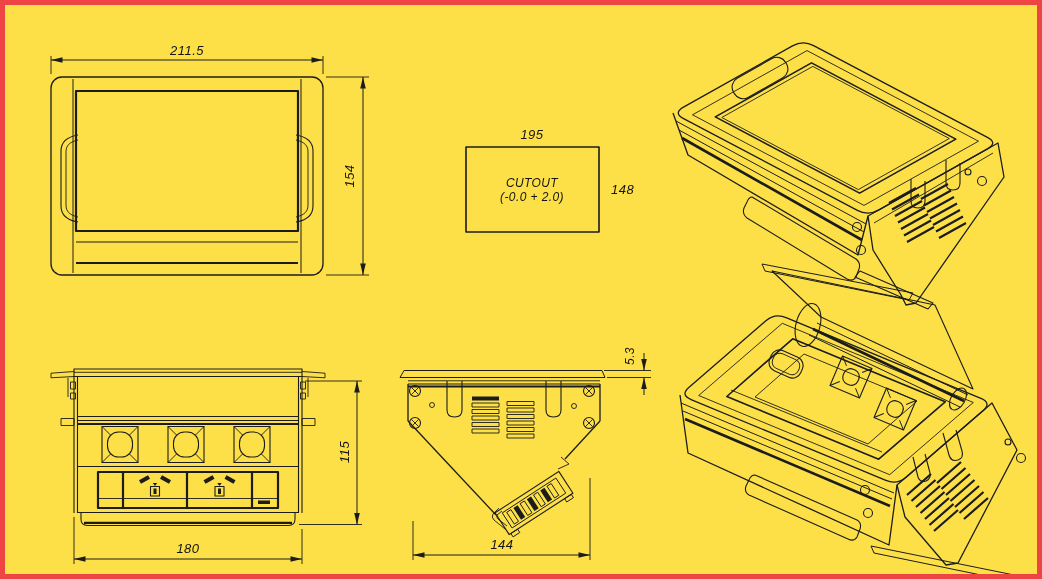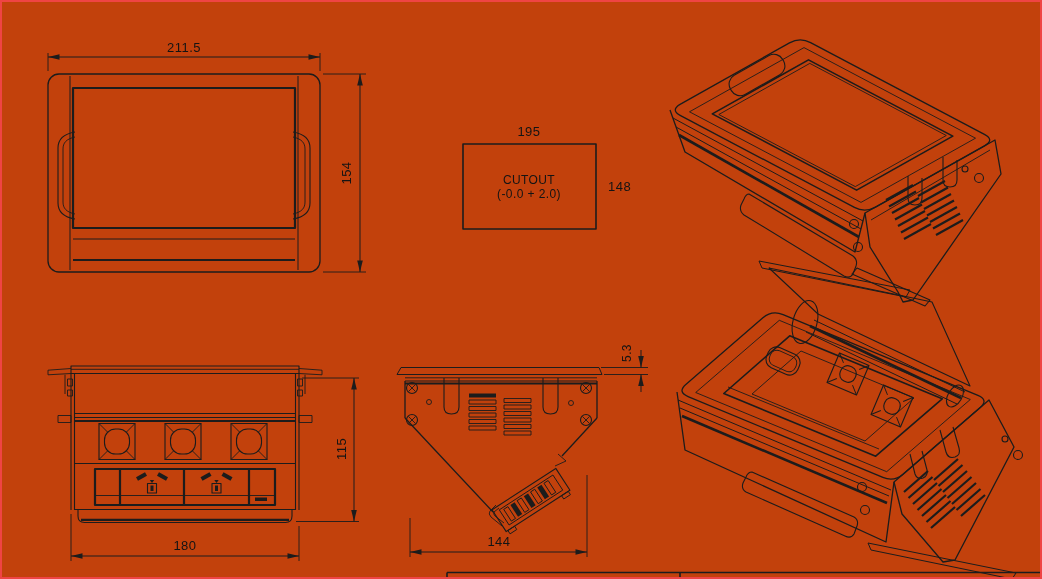--- a/index.html
+++ b/index.html
@@ -1,17 +1,17 @@
 <!DOCTYPE html>
 <html><head>
 <meta charset="utf-8">
 <style>
   html,body{margin:0;padding:0;background:#ffffff;}
   #sheet{position:relative;width:1042px;height:579px;box-sizing:border-box;
-         border:2px solid #ef4444;background:#c2410c;overflow:hidden;}
+         border:5px solid #ef4444;background:#fde047;overflow:hidden;font-style:italic;}
   svg{display:block;}
   .ln{fill:none;stroke:#1c1c1c;stroke-width:1.3;stroke-linecap:butt;stroke-linejoin:round;}
   .w09{stroke-width:0.9;} .w1{stroke-width:1;} .w11{stroke-width:1.1;}
   .w16{stroke-width:1.6;} .w2{stroke-width:2;} .w22{stroke-width:2.2;}
   .w26{stroke-width:2.6;}
   .blk{fill:#1c1c1c;stroke:none;}
   .dim{stroke:#1c1c1c;stroke-width:1;fill:none;}
   .ext{stroke:#1c1c1c;stroke-width:0.9;fill:none;}
   .dimtxt{font-family:"Liberation Sans",sans-serif;font-size:13px;fill:#141414;
           letter-spacing:0.5px;}

